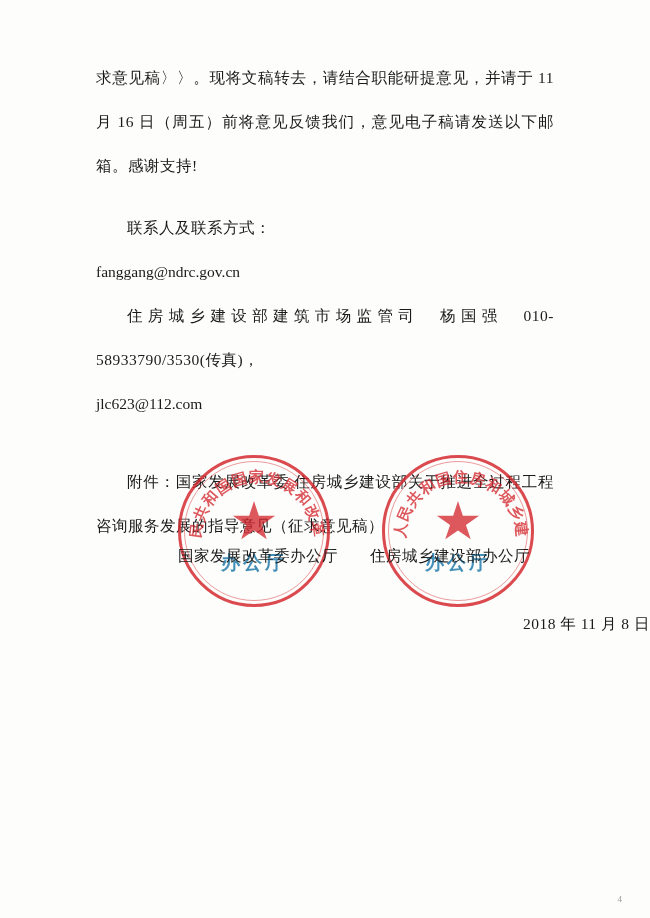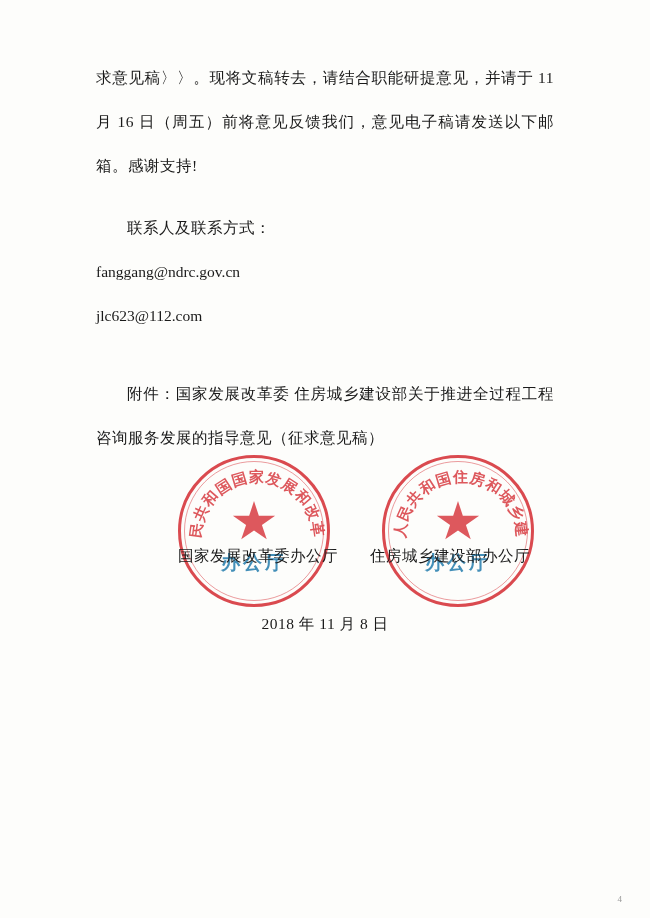--- a/index.html
+++ b/index.html
@@ -126,21 +126,21 @@
     letter-spacing: 0.5px;
   }
   .sig-left { margin-left: 82px; }
   .sig-right { margin-left: 32px; text-align: center; }
 
   .date-line {
     position: absolute;
     left: 0;
     top: 614px;
     width: 650px;
-    text-align: center;
+    text-align: right;
     font-size: 15.5px;
     letter-spacing: 0.5px;
   }
   .page-footer {
     position: absolute;
     right: 28px;
     bottom: 14px;
     font-size: 9px;
     color: #9a9a9a;
   }
@@ -152,20 +152,21 @@
 
   <div class="doc-body">
 
     <p class="para">求意见稿〉〉。现将文稿转去，请结合职能研提意见，并请于 11 月 16 日（周五）前将意见反馈我们，意见电子稿请发送以下邮箱。感谢支持!</p>
 
     <p class="para indent gap-top">联系人及联系方式：</p>
 
 
     <p class="para latin">fanggang@ndrc.gov.cn</p>
 
+    <p class="para indent">住房城乡建设部建筑市场监管司　杨国强　010-58933790/3530(传真)，</p>
 
     <p class="para latin">jlc623@112.com</p>
 
     <p class="para indent gap-top-lg">附件：国家发展改革委 住房城乡建设部关于推进全过程工程咨询服务发展的指导意见（征求意见稿）</p>
 
   </div>
 
   <div class="seal-area">
 
     <div class="seal left">

